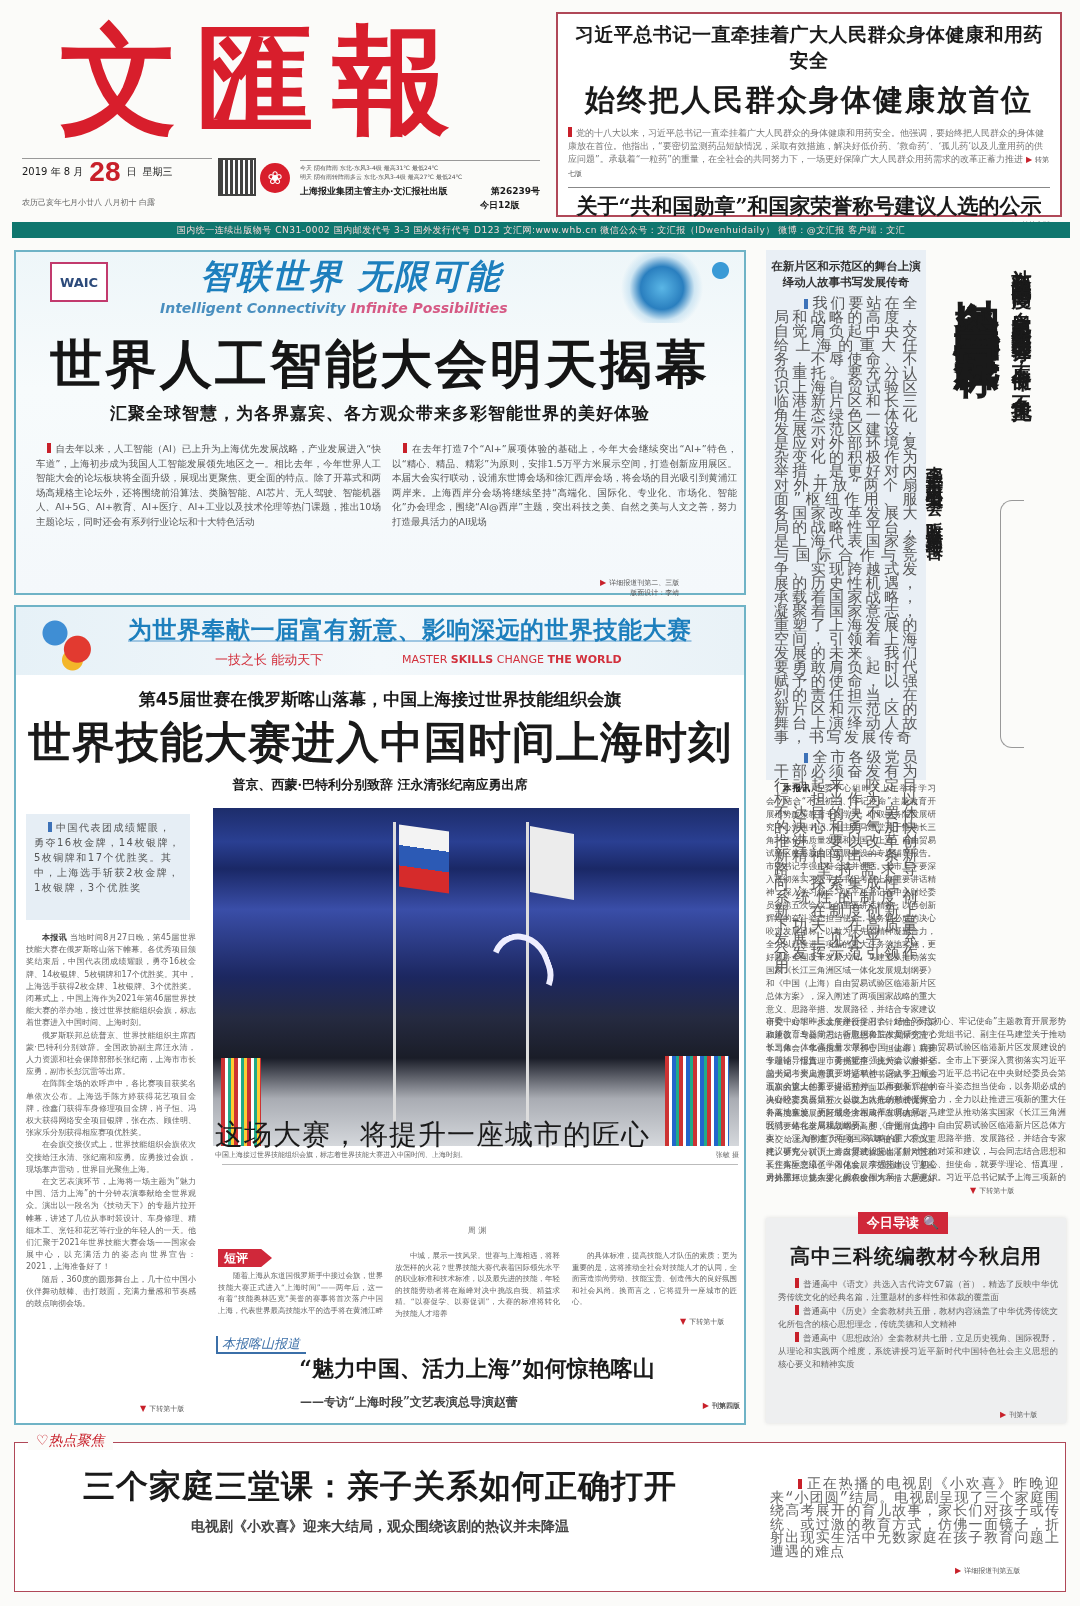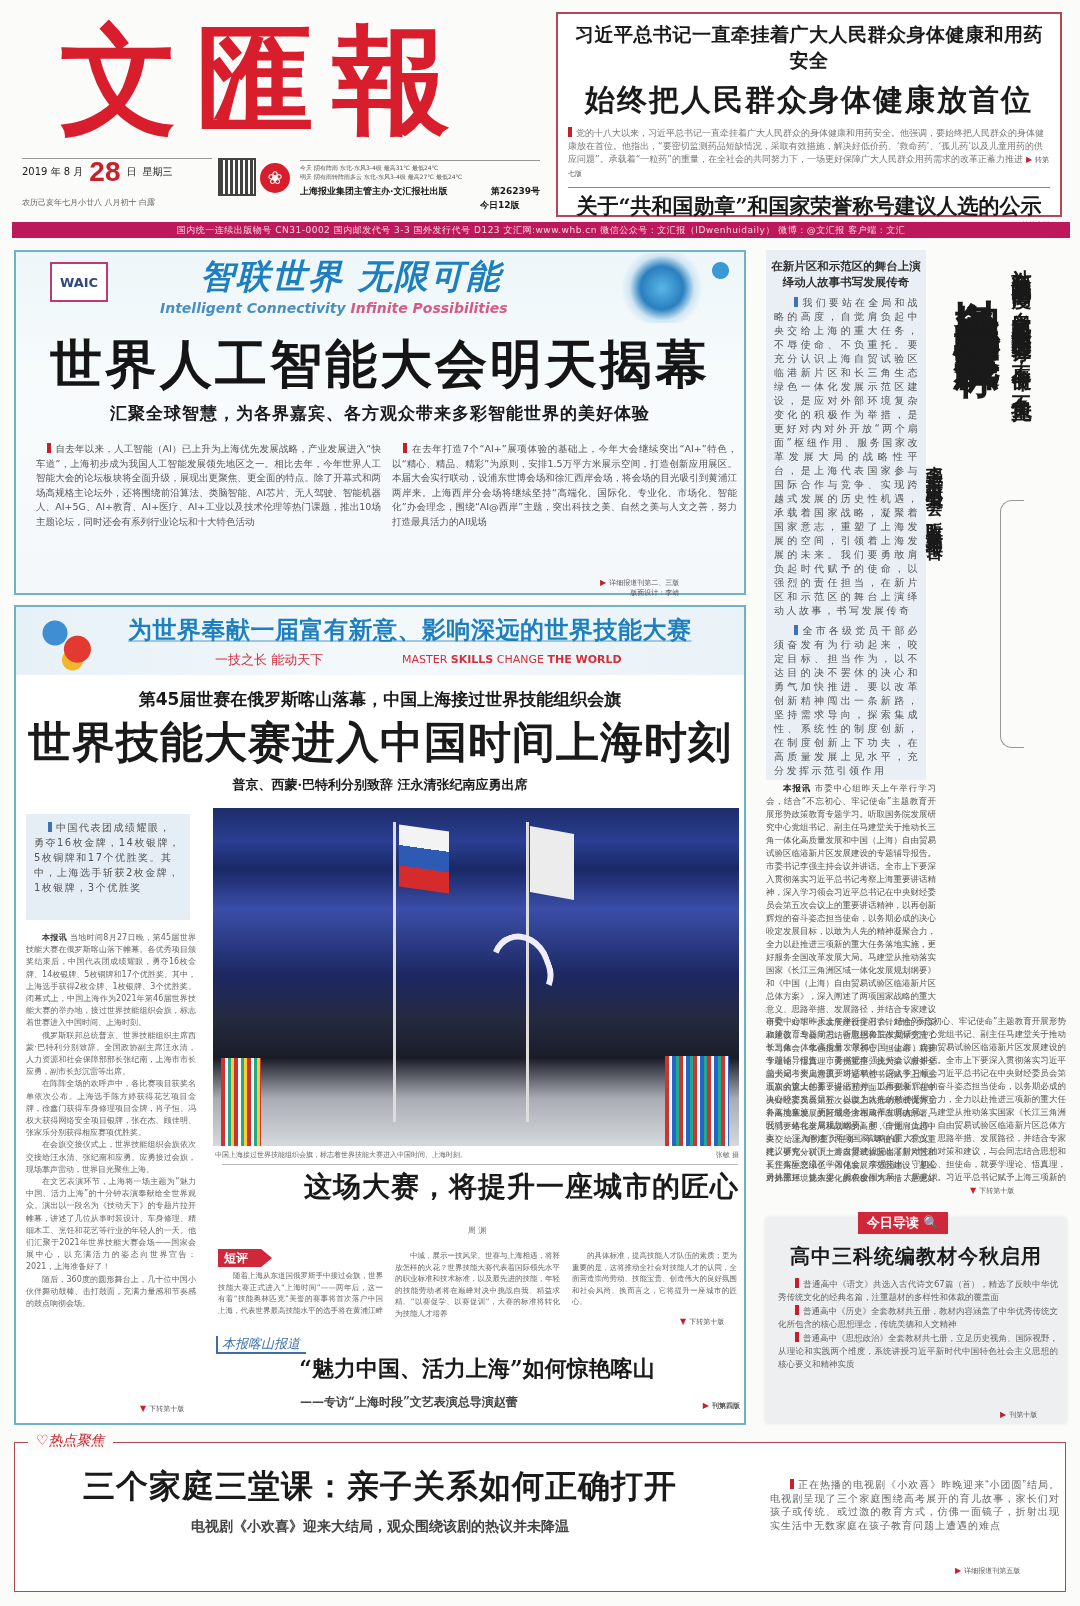--- a/index.html
+++ b/index.html
@@ -16,38 +16,38 @@
   .publisher{left:300px;top:185px;width:240px;font-family:"DejaVu Sans",sans-serif;font-size:9px;font-weight:bold;display:flex;justify-content:space-between}
   .pages{left:480px;top:199px;font-family:"DejaVu Sans",sans-serif;font-size:9px;font-weight:bold}
   .topbox{left:556px;top:12px;width:506px;height:205px;border:2px solid #b04858;background:#fff;padding:8px 10px}
   .topbox .kicker{font-family:"DejaVu Sans",sans-serif;font-weight:bold;font-size:19px;text-align:center;letter-spacing:.5px}
   .topbox .head{font-size:30px;font-weight:bold;text-align:center;margin-top:6px;letter-spacing:2px}
   .topbox .body{font-size:9px;color:#777;line-height:13px;margin-top:6px;font-family:"DejaVu Sans",sans-serif}
   .topbox .rule{border-top:1px solid #888;margin:6px 0 4px}
   .topbox .head2{font-size:21px;font-weight:bold;text-align:center}
   .jump{font-family:"DejaVu Sans",sans-serif;font-size:7px;color:#555}
   .jump .tri{color:#c8202a;font-size:8px;margin-right:3px}
-  .redbar{left:12px;top:222px;width:1058px;height:16px;background:#be185d;color:#f6d8d8;font-family:"DejaVu Sans",sans-serif;font-size:9px;line-height:16px;text-align:center;letter-spacing:.5px}
+  .redbar{left:12px;top:222px;width:1058px;height:16px;background:#0f766e;color:#f6d8d8;font-family:"DejaVu Sans",sans-serif;font-size:9px;line-height:16px;text-align:center;letter-spacing:.5px}
   
   .aibox{left:14px;top:250px;width:732px;height:345px;border:2px solid #6fb3c6;background:linear-gradient(#eef6f9,#f7fbfc 40%,#f4f8fb);}
   .waic{left:50px;top:262px;width:58px;height:40px;border:2px solid #c23a6d;background:#fff;color:#2c4a7a;font-family:"DejaVu Sans",sans-serif;font-size:13px;font-weight:bold;text-align:center;line-height:38px}
   .slogan-cn{left:200px;top:254px;font-family:"DejaVu Sans",sans-serif;font-weight:bold;font-style:italic;font-size:34px;color:#1d7fbd;letter-spacing:2px}
   .slogan-en{left:160px;top:300px;font-family:"DejaVu Sans",sans-serif;font-weight:bold;font-style:italic;font-size:14px;color:#4a8fbf}
   .slogan-en .pink{color:#d65a85}
   .robot{left:610px;top:253px;width:130px;height:70px;background:radial-gradient(circle at 40% 50%,#5ab6e6 0,#2a7fbf 25%,#cfe6f3 38%,transparent 48%),radial-gradient(circle at 85% 25%,#3a9ad6 0 8px,transparent 9px)}
   .ai-head{left:20px;top:330px;width:720px;text-align:center;font-family:"DejaVu Sans",sans-serif;font-weight:bold;font-size:52px;letter-spacing:3px;color:#151515}
   .ai-sub{left:20px;top:402px;width:720px;text-align:center;font-weight:bold;font-size:17px;letter-spacing:1px}
   .ai-col{top:442px;width:345px;font-size:9.5px;line-height:14.5px;color:#555;text-indent:1.2em;text-align:justify;font-family:"DejaVu Sans",sans-serif}
   .mark{display:inline-block;width:4px;height:10px;background:#c8202a;margin-right:4px;vertical-align:-1px}
   .mark.blue{background:#3d72b8}
   .ai-jump{left:600px;top:578px;text-align:right;line-height:10px}
   
   .sidebar{left:766px;top:250px;width:160px;height:530px;background:#e9eff5}
   .side-title{left:770px;top:258px;width:152px;text-align:center;font-family:"DejaVu Sans",sans-serif;font-weight:bold;font-size:11.5px;line-height:16px;color:#333}
-  .side-text{left:774px;top:296px;width:146px;font-family:"DejaVu Sans",sans-serif;font-size:10px;line-height:14px;color:#555;text-indent:2em;text-align:justify;letter-spacing:2.5px}
+  .side-text{left:774px;top:296px;width:146px;font-family:"DejaVu Sans",sans-serif;font-size:15px;line-height:14px;color:#555;text-indent:2em;text-align:justify;letter-spacing:2.5px}
   .vert{writing-mode:vertical-rl;font-weight:bold}
   .v-main{left:952px;top:262px;font-size:46px;letter-spacing:3px;line-height:52px}
   .v-kick{left:1010px;top:254px;font-size:20px;letter-spacing:2px;line-height:24px}
   .v-sub{left:925px;top:452px;font-size:17px;letter-spacing:3px;line-height:20px}
   .v-bracket{left:1000px;top:500px;width:24px;height:248px;border:1px solid #999;border-right:none;border-radius:12px 0 0 12px}
   .art2{left:766px;top:782px;width:300px;font-family:"DejaVu Sans",sans-serif;font-size:8.5px;line-height:13px;color:#555;text-indent:2em;text-align:justify}
   .art2 .byline{font-weight:bold;color:#222}
   .art2-jump{left:970px;top:1186px}
   
   .skbox{left:14px;top:605px;width:732px;height:820px;border:2px solid #6fb3c6;background:#fff}
@@ -70,41 +70,41 @@
   .photo .wslogo b{font-weight:bold}
   .photo .emblem{position:absolute;left:278px;top:125px;width:60px;height:70px;border-radius:50% 50% 40% 40%;border:6px solid #eef;border-bottom-color:transparent;border-left-color:transparent;transform:rotate(-20deg)}
   .photo .flags-l{position:absolute;left:8px;top:250px;width:40px;height:88px;background:repeating-linear-gradient(90deg,#c33 0 4px,#fff 4px 7px,#2a8 7px 10px,#fc3 10px 13px)}
   .photo .flags-r{position:absolute;right:10px;top:248px;width:64px;height:90px;background:repeating-linear-gradient(90deg,#c33 0 4px,#fff 4px 7px,#26c 7px 11px,#2a8 11px 14px)}
   .caption{left:215px;top:1150px;width:524px;font-family:"DejaVu Sans",sans-serif;font-size:7px;color:#666;display:flex;justify-content:space-between}
   .sk-left{left:26px;top:932px;width:170px;font-family:"DejaVu Sans",sans-serif;font-size:8px;line-height:12.2px;color:#666;text-indent:2em;text-align:justify}
   .sk-left p{margin-bottom:0}
   .sk-left .byline{font-weight:bold;color:#333}
   .sk-left-jump{left:140px;top:1404px}
   .rule1{left:222px;top:1164px;width:516px;border-top:1px solid #bbb}
-  .comm-head{left:215px;top:1168px;width:524px;text-align:right;font-weight:bold;font-size:28px;letter-spacing:1px}
+  .comm-head{left:215px;top:1116px;width:524px;text-align:left;font-weight:normal;font-size:28px;letter-spacing:1px}
   .comm-author{left:215px;top:1225px;width:524px;text-align:center;font-size:8px;color:#777}
   .duanping{left:218px;top:1249px;width:54px;height:18px;background:#d0283a;color:#fff;font-family:"DejaVu Sans",sans-serif;font-weight:bold;font-size:12px;line-height:18px;padding-left:6px;clip-path:polygon(0 0,80% 0,100% 50%,80% 100%,0 100%)}
   .cc{top:1270px;width:165px;font-family:"DejaVu Sans",sans-serif;font-size:7.5px;line-height:11.5px;color:#666;text-indent:2em;text-align:justify}
   .cc-jump{left:680px;top:1317px}
   .kazan-tag{left:216px;top:1336px;font-family:"DejaVu Serif",serif;font-style:italic;font-size:13px;color:#3b6fa8;border-left:2px solid #3b6fa8;border-bottom:2px solid #3b6fa8;padding:0 6px 0 4px;height:18px;line-height:16px}
   .charm-head{left:215px;top:1354px;width:524px;text-align:center;font-weight:bold;font-size:22px}
   .charm-sub{left:300px;top:1394px;width:440px;display:flex;justify-content:space-between;align-items:flex-end;font-weight:bold;font-size:12px;color:#444}
   
   .guide{left:766px;top:1218px;width:300px;height:205px;background:#eeeff0;box-shadow:0 0 4px #ddd}
   .guide-tag{left:858px;top:1212px;width:90px;height:22px;background:#d0283a;color:#fff;font-family:"DejaVu Sans",sans-serif;font-weight:bold;font-size:13px;text-align:center;line-height:22px}
   .guide-head{left:766px;top:1243px;width:300px;text-align:center;font-weight:bold;font-size:20px;letter-spacing:1px}
   .guide-body{left:778px;top:1278px;width:280px;font-family:"DejaVu Sans",sans-serif;font-size:8.5px;line-height:13px;color:#666;text-indent:2em;text-align:justify}
   .guide-body p{margin-bottom:1px}
   .guide-jump{left:1000px;top:1410px}
   
   .botbox{left:14px;top:1442px;width:1052px;height:150px;border:1.5px solid #b04858;background:#fff}
   .hot-tag{left:28px;top:1432px;background:#fbfbf9;padding:0 8px;font-family:"DejaVu Serif",serif;font-style:italic;font-size:14px;color:#c8202a}
   .bot-head{left:30px;top:1465px;width:700px;text-align:center;font-weight:bold;font-size:32px;letter-spacing:1px}
   .bot-sub{left:30px;top:1518px;width:700px;text-align:center;font-weight:bold;font-size:14px;color:#444}
-  .bot-text{left:770px;top:1452px;width:290px;font-family:Liberation Sans, sans-serif;font-size:10px;line-height:13.5px;color:#666;text-indent:2em;text-align:justify;letter-spacing:1px}
+  .bot-text{left:770px;top:1452px;width:290px;font-family:Liberation Mono, monospace;font-size:14px;line-height:13.5px;color:#666;text-indent:2em;text-align:justify;letter-spacing:1px}
   .bot-jump{left:955px;top:1566px}
 </style>
 </head>
 <body>
 
 <div class="abs masthead">文匯報</div>
 <div class="abs dateline">
   <span>2019 年 8 月</span>
   <span class="day">28</span>
   <span>日</span>

